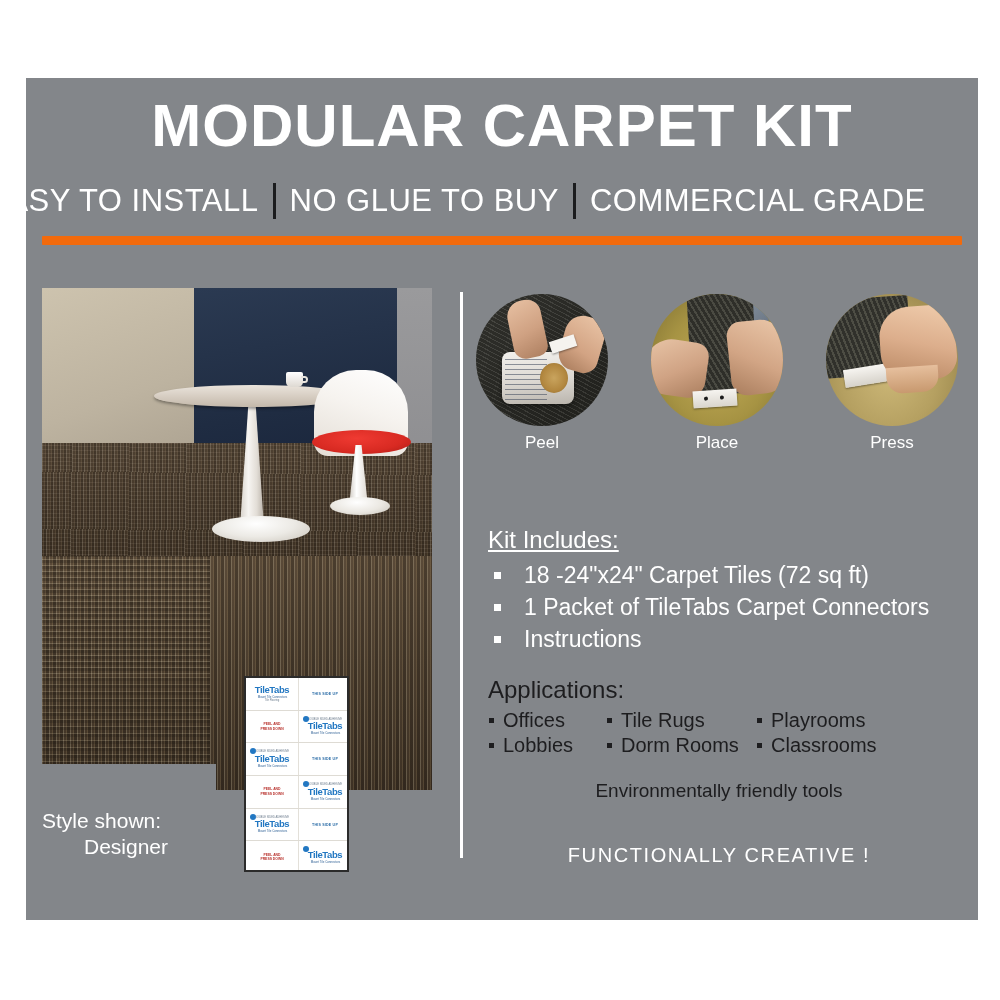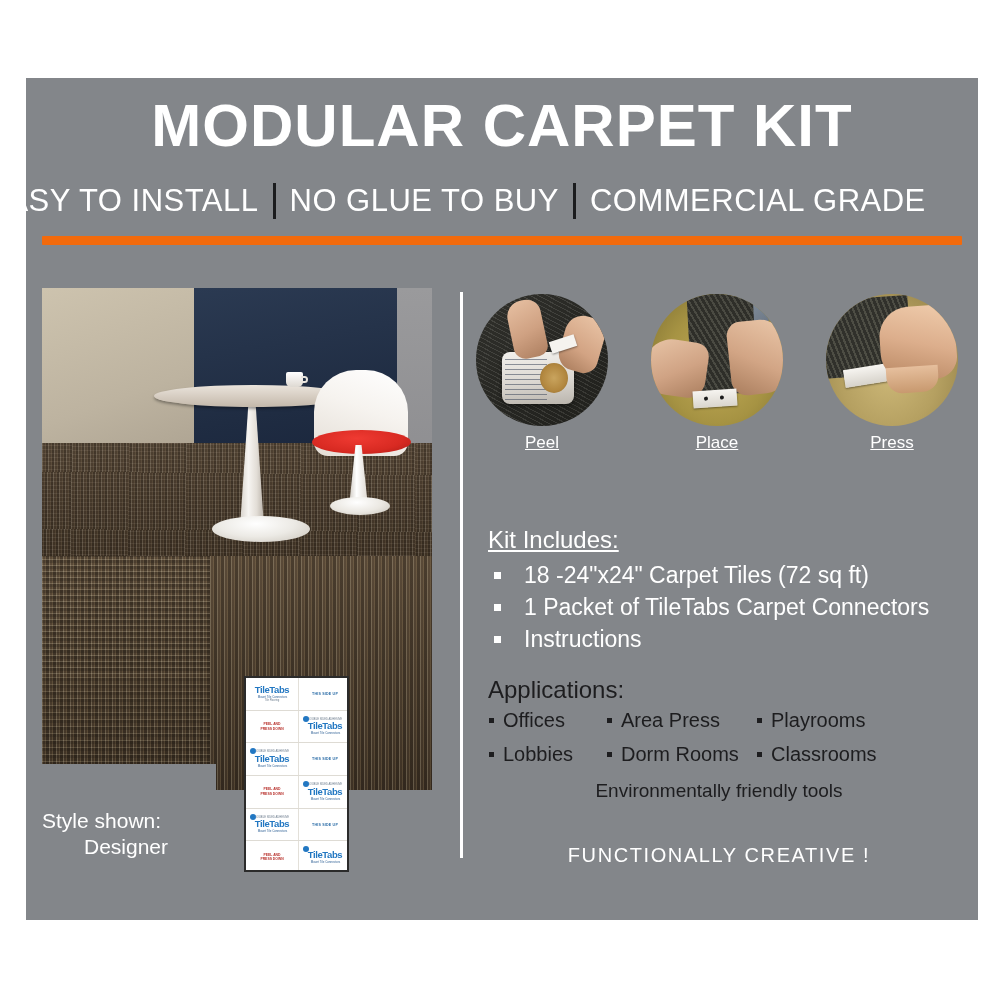--- a/index.html
+++ b/index.html
@@ -312,21 +312,20 @@
     width: 132px; height: 132px;
     margin: 0 auto;
     border-radius: 50%;
     overflow: hidden;
     position: relative;
   }
   .proc-label {
     margin-top: 7px;
     color: #ffffff;
     font-size: 17px;
-    text-decoration: underline;
   }
 
   
   .c-peel { background: linear-gradient(140deg, #3b3b35 0%, #2f2f2a 55%, #262622 100%); }
   .c-peel::before {
     content: "";
     position: absolute; inset: 0;
     background: repeating-linear-gradient(28deg,
       rgba(255,255,255,0.07) 0px, rgba(255,255,255,0.07) 1px,
       rgba(0,0,0,0.18) 1px, rgba(0,0,0,0.18) 4px);
@@ -489,21 +488,21 @@
     width: 478px;
   }
   .apps-head {
     color: #1d1d1f;
     font-size: 24px;
     margin-bottom: 4px;
   }
   .apps-grid {
     display: grid;
     grid-template-columns: 118px 150px auto;
-    row-gap: 10px;
+    row-gap: 1px;
   }
   .apps-grid span {
     position: relative;
     color: #1d1d1f;
     font-size: 20px;
     line-height: 24px;
     padding-left: 15px;
     white-space: nowrap;
   }
   .apps-grid span::before {
@@ -698,21 +697,21 @@
       <li>18 -24"x24" Carpet Tiles (72 sq ft)</li>
       <li>1 Packet of TileTabs Carpet Connectors</li>
       <li>Instructions</li>
     </ul>
   </div>
 
   <div class="apps-block">
     <div class="apps-head">Applications:</div>
     <div class="apps-grid">
       <span>Offices</span>
-      <span>Area Press</span>
+      <span>Tile Rugs</span>
       <span>Playrooms</span>
       <span>Lobbies</span>
       <span>Dorm Rooms</span>
       <span>Classrooms</span>
     </div>
   </div>
 
   <div class="nomess">
     <div>Environmentally friendly tools</div>
   </div>

